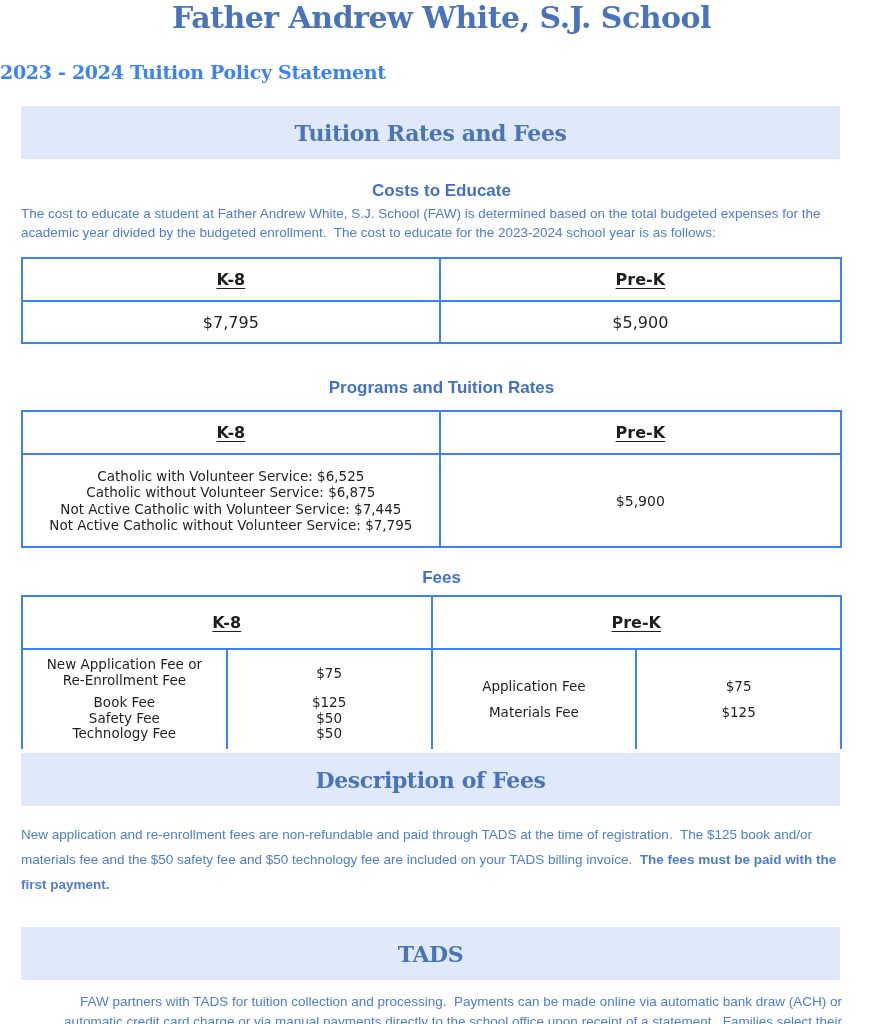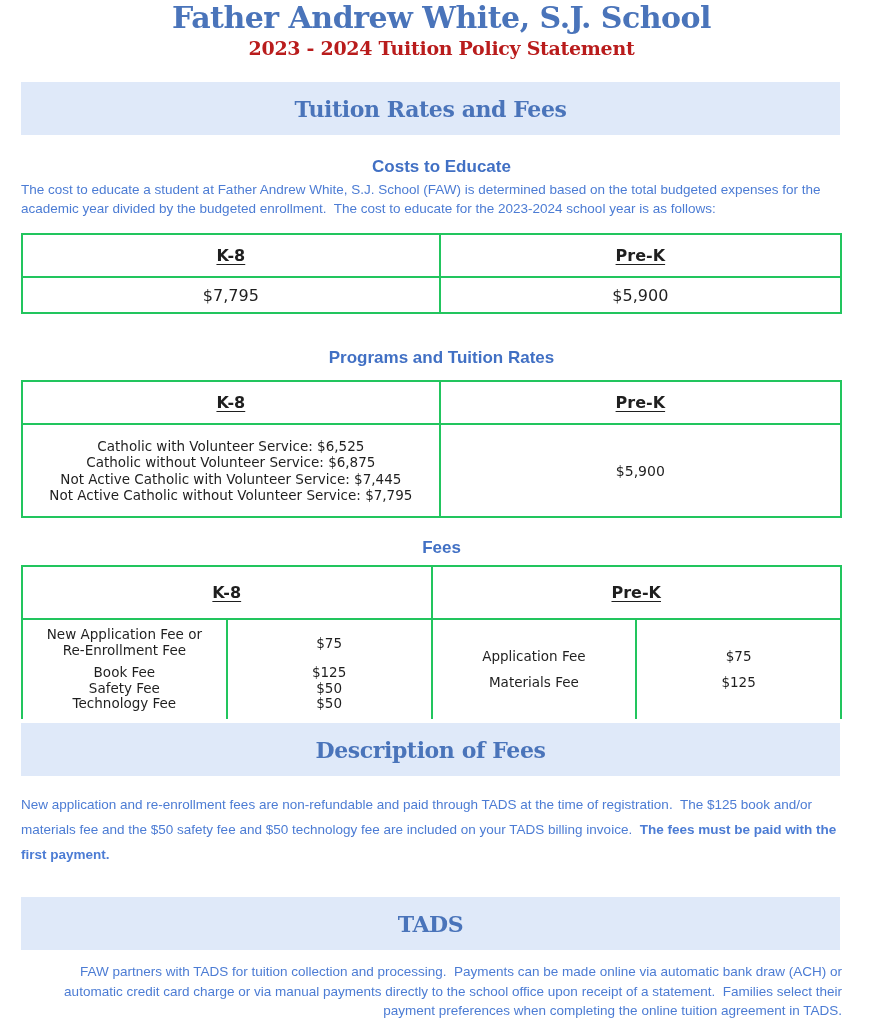--- a/index.html
+++ b/index.html
@@ -16,27 +16,27 @@
   .page-title {
     text-align: center;
     font-family: "DejaVu Serif", serif;
     font-weight: bold;
     font-size: 30px;
     line-height: 36px;
     color: #4a74ba;
     letter-spacing: -0.5px;
   }
   .page-subtitle {
-    text-align: center;
+    text-align: left;
     font-family: "DejaVu Serif", serif;
     font-weight: bold;
     font-size: 19px;
     line-height: 24px;
-    color: #b91c1c;
-    margin-top: 0;
+    color: #3b82f6;
+    margin-top: 24px;
     letter-spacing: -0.3px;
   }
   .banner {
     width: 819px;
     margin: 0 0 0 21px;
     height: 53px;
     background: #dfe9f9;
     display: flex;
     align-items: center;
     justify-content: center;
@@ -76,30 +76,30 @@
 
   
   table {
     width: 821px;
     margin-left: 21px;
     border-collapse: collapse;
     table-layout: fixed;
     font-family: "DejaVu Sans", sans-serif;
     color: #1f1f1f;
   }
-  th, td { border: 2px solid #22c55e; text-align: center; vertical-align: middle; }
+  th, td { border: 2px solid #3b82f6; text-align: center; vertical-align: middle; }
   th {
     font-size: 16px;
     font-weight: bold;
     text-decoration: underline;
     text-underline-offset: 3px;
   }
   .t-costs    { margin-top: 15px; }
   .t-costs th { height: 43px; }
-  .t-costs td { height: 36px; font-size: 16px; }
+  .t-costs td { height: 42px; font-size: 16px; }
   .t-programs { margin-top: 13px; }
   .t-programs th { height: 43px; }
   .t-programs td { height: 93px; font-size: 13.5px; }
   .t-programs .prog-line { line-height: 16.5px; }
   .t-programs .prek-amount { font-size: 14px; }
 
   .t-fees { margin-top: 8px; border-bottom: none; }
   .t-fees th { height: 53px; }
   .t-fees td { height: 100px; font-size: 13.5px; border-bottom: none; }
   .fee-line { line-height: 15.5px; }

